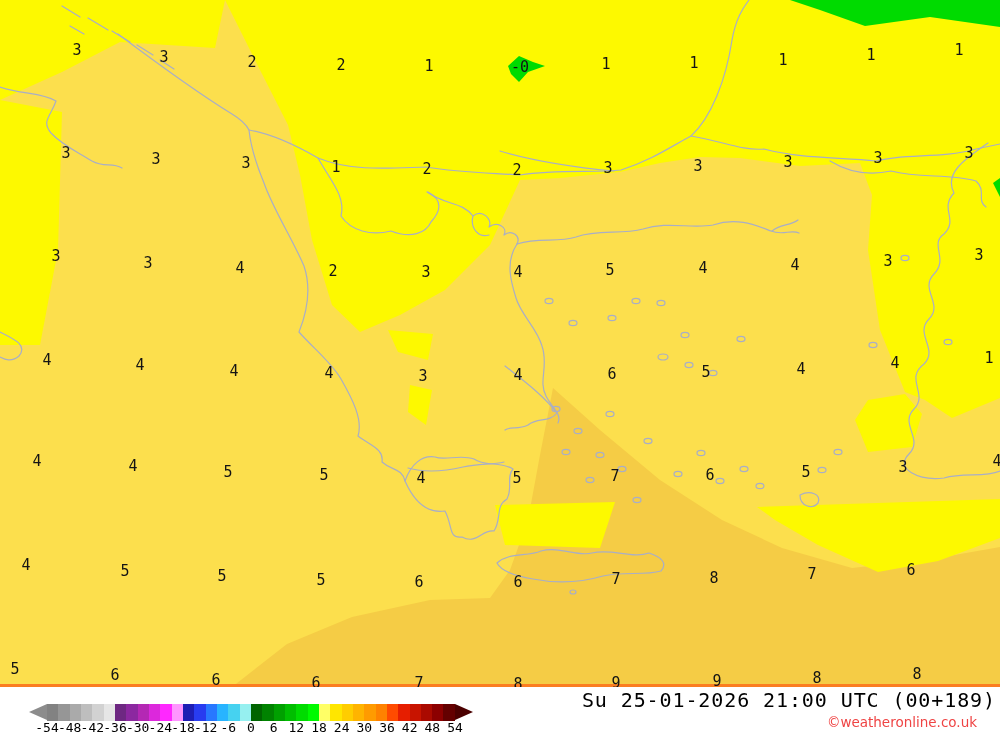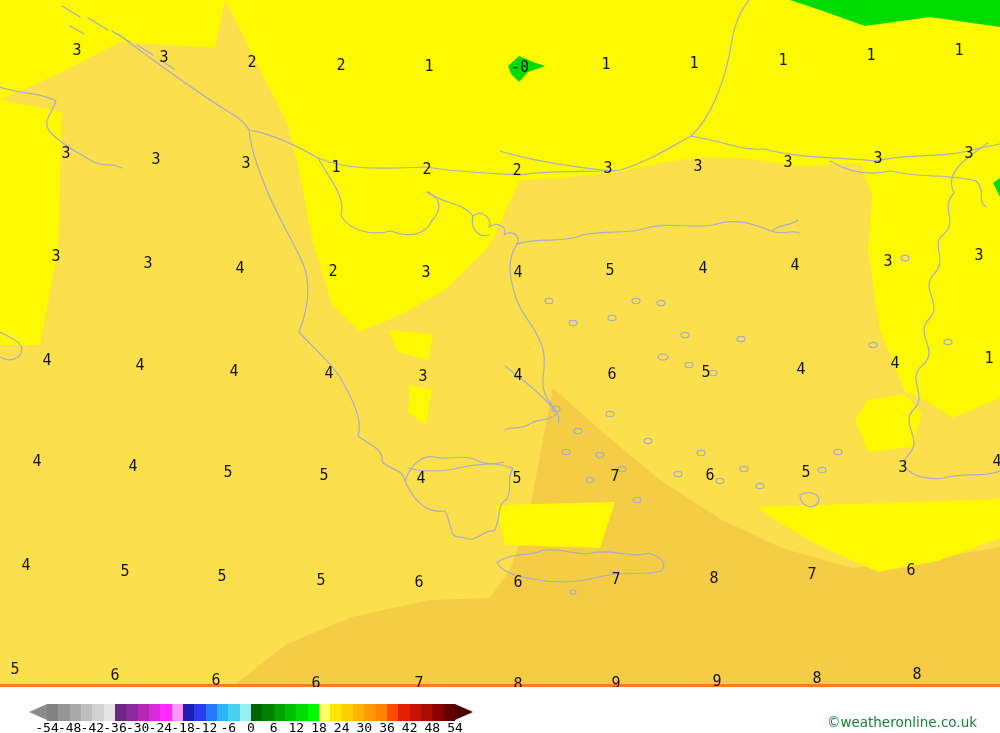--- a/index.html
+++ b/index.html
@@ -152,20 +152,21 @@
         <span class="temp-label" style="left: 419px; top: 683px;">7</span>
         <span class="temp-label" style="left: 518px; top: 684px;">8</span>
         <span class="temp-label" style="left: 616px; top: 683px;">9</span>
         <span class="temp-label" style="left: 717px; top: 681px;">9</span>
         <span class="temp-label" style="left: 817px; top: 678px;">8</span>
         <span class="temp-label" style="left: 917px; top: 674px;">8</span>
       </div>
   </div>
 
   <div class="bottombar">
+    <div class="legend-datetime">Su 25-01-2026 21:00 UTC (00+189)</div>
 
     <div class="cb-arrow cb-arrow-left" style="border-right-color: rgb(140, 140, 140);"></div>
     <div id="cb-body">
         <div class="cb-cell" style="background: rgb(130, 130, 130);"></div>
         <div class="cb-cell" style="background: rgb(150, 150, 150);"></div>
         <div class="cb-cell" style="background: rgb(170, 170, 170);"></div>
         <div class="cb-cell" style="background: rgb(190, 190, 190);"></div>
         <div class="cb-cell" style="background: rgb(210, 210, 210);"></div>
         <div class="cb-cell" style="background: rgb(230, 230, 230);"></div>
         <div class="cb-cell" style="background: rgb(110, 40, 130);"></div>
@@ -215,15 +216,15 @@
         <span class="cb-tick" style="left: 249.333px;">12</span>
         <span class="cb-tick" style="left: 272px;">18</span>
         <span class="cb-tick" style="left: 294.667px;">24</span>
         <span class="cb-tick" style="left: 317.333px;">30</span>
         <span class="cb-tick" style="left: 340px;">36</span>
         <span class="cb-tick" style="left: 362.667px;">42</span>
         <span class="cb-tick" style="left: 385.333px;">48</span>
         <span class="cb-tick" style="left: 408px;">54</span>
       </div>
 
-    <div class="copyright" style="color: #15803d;">©weatheronline.co.uk</div>
+    <div class="copyright" style="color: #ef4444;">©weatheronline.co.uk</div>
   </div>
 </div>
 
 </body></html>

